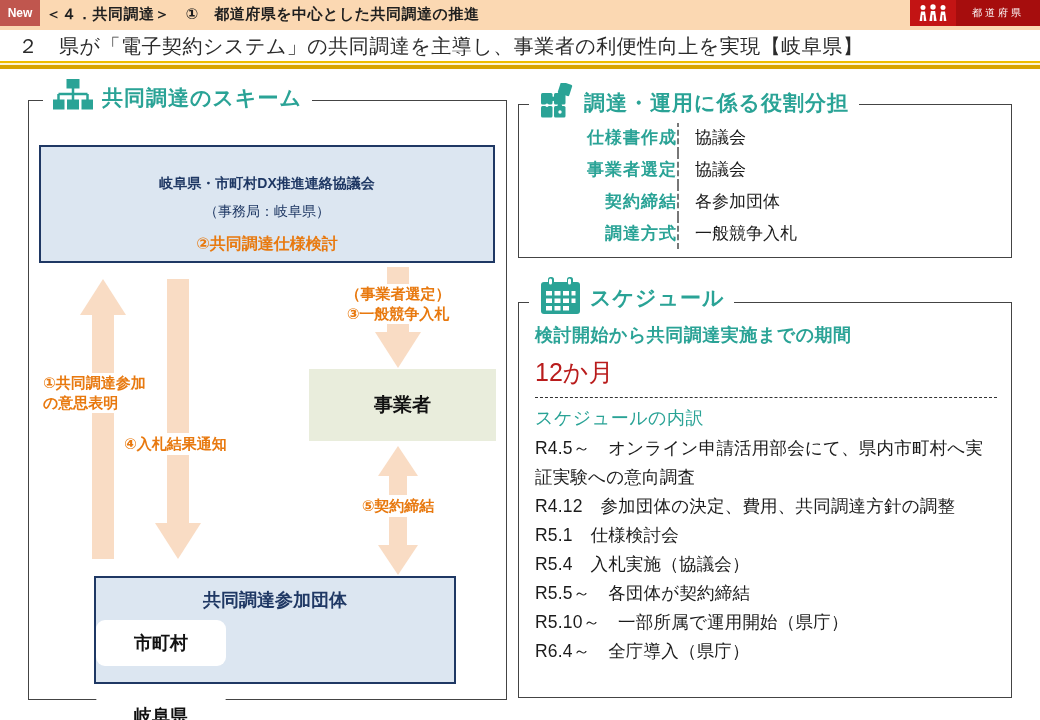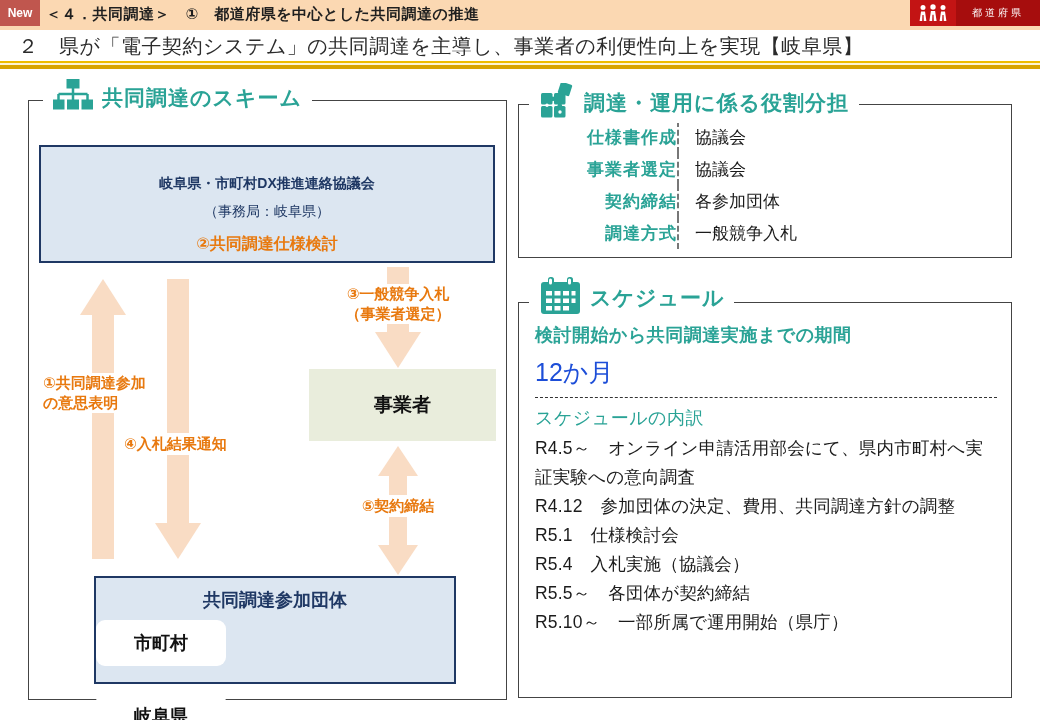--- a/index.html
+++ b/index.html
@@ -63,21 +63,21 @@
   .role-label { color:#2aa396; font-size:17px; font-weight:bold; text-align:right; height:32px;
                 display:flex; align-items:center; justify-content:flex-end; letter-spacing:1px; }
   .role-value { color:#1b1b1b; font-size:17px; height:32px; display:flex; align-items:center;
                 border-left:2px dashed #777; padding-left:16px;text-align:right; }
 
   
   .panel-schedule { left:518px; top:302px; width:494px; height:396px; }
   .sched-inner { padding:20px 14px 0 16px; }
   .period-row { display:flex; align-items:baseline; gap:9px; border-bottom:1.5px dashed #333; padding-bottom:8px;flex-direction:column; }
   .period-label { color:#2aa396; font-size:18px; font-weight:bold; letter-spacing:0.5px; }
-  .period-value { color:#1d4ed8; font-size:25px; }
+  .period-value { color:#b91c1c; font-size:25px; }
   .breakdown-title { margin-top:8px; color:#2aa396; font-size:18px; letter-spacing:0.5px; }
   .sched-list { margin-top:4px; }
   .sched-item { color:#1b1b1b; font-size:17.5px; line-height:29px; letter-spacing:0.2px; }
 </style>
 </head>
 <body>
 
 <div class="page">
 
   <div class="band">
@@ -158,22 +158,22 @@
         <div class="member-box">岐阜県</div>
       </div>
     </div>
 
     <div class="flow-label" style="left:14px; top:272px;">
       <div>①共同調達参加</div>
       <div>の意思表明</div>
     </div>
     <div class="flow-label" style="left:92px; top:332px; padding:1px 3px;">④入札結果通知</div>
     <div class="flow-label" style="left:290px; top:183px; width:158px; text-align:center;">
+      <div>（事業者選定）</div>
       <div>③一般競争入札</div>
-      <div>（事業者選定）</div>
     </div>
     <div class="flow-label" style="left:312px; top:394px; width:114px; text-align:center; padding:1px 0;">⑤契約締結</div>
   </div>
 
   <div class="panel panel-roles">
     <div class="legend" style="left:10px;">
       <span>
         <svg width="36" height="36" viewBox="0 0 36 36">
           <g fill="#2aa396">
             <rect x="2" y="10" width="11.5" height="11.5" rx="1.5"></rect>
@@ -238,17 +238,18 @@
         <span class="period-value">12か月</span>
       </div>
       <div class="breakdown-title">スケジュールの内訳</div>
       <div class="sched-list">
         <div class="sched-item">R4.5～　オンライン申請活用部会にて、県内市町村へ実証実験への意向調査</div>
         <div class="sched-item">R4.12　参加団体の決定、費用、共同調達方針の調整</div>
         <div class="sched-item">R5.1　仕様検討会</div>
         <div class="sched-item">R5.4　入札実施（協議会）</div>
         <div class="sched-item">R5.5～　各団体が契約締結</div>
         <div class="sched-item">R5.10～　一部所属で運用開始（県庁）</div>
+        <div class="sched-item">R6.4～　全庁導入（県庁）</div>
       </div>
     </div>
   </div>
 
 </div>
 
 </body></html>

